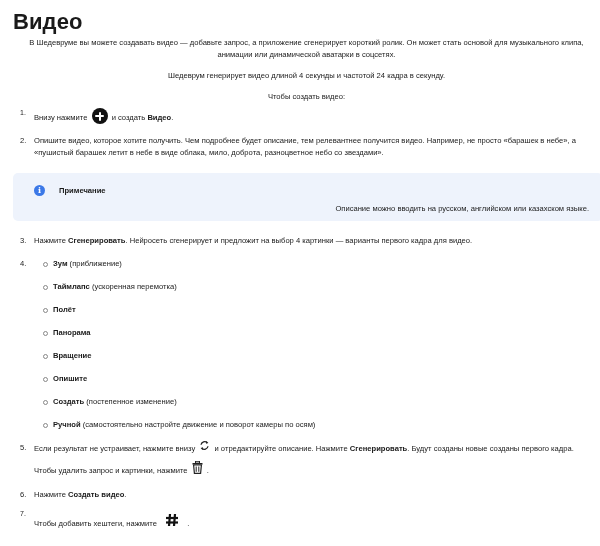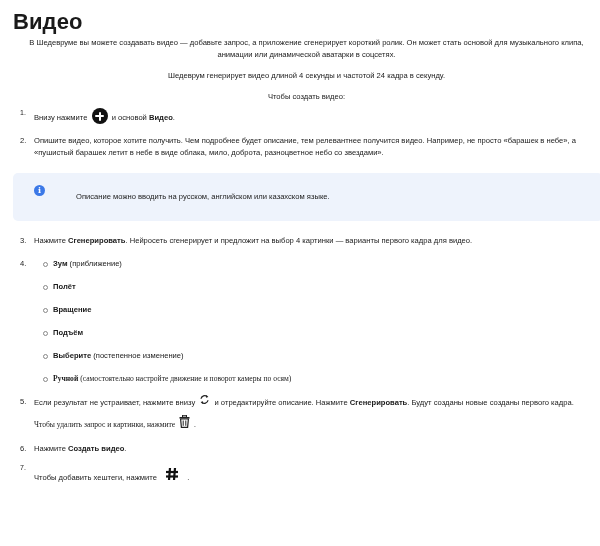--- a/index.html
+++ b/index.html
@@ -50,77 +50,80 @@
       position: relative;
       height: 48px;
     }
     .note .info-icon {
       position: absolute; left: 21px; top: 12px;
       width: 11px; height: 11px; border-radius: 50%; background: #3b78e7;
       color: #fff; font-weight: 700; font-size: 8px; line-height: 11px; text-align: center;
       font-family: "DejaVu Serif", serif;
     }
     .note .note-title { font-weight: 700; margin-left: 25px; line-height: 12px; }
-    .note .note-text { margin-left: 42px; margin-top: 6px; line-height: 12px; }
+    .note .note-text { margin-left: 25px; margin-top: 6px; line-height: 12px; text-align: right; }
 
     ul.effects { list-style: none; margin: 11px 0 0 0; padding: 0; }
     ul.effects > li { position: relative; padding-left: 10px; margin-left: 9px; margin-bottom: 11px; }
     ul.effects > li::before {
       content: ""; position: absolute; left: 0; top: 4px;
       width: 3px; height: 3px; border: 1px solid #888; border-radius: 50%;
     }
-    ul.effects > li:last-child { margin-bottom: 0; font-family: Liberation Serif, serif; }
+    ul.effects > li:last-child { margin-bottom: 0; }
 
-    .sub-para { margin-top: 9px; font-family: Liberation Serif, serif; }
+    .sub-para { margin-top: 9px; }
     .refresh-icon { margin: -2px 2px 0 2px; }
     .trash-icon { margin: -3px 2px 0 2px; }
     .hash-icon { margin: -3px 6px 0 6px; }
     .step7 { padding-top: 4px; }
   </style>
 </head>
 <body>
 
 <h1>Видео</h1>
 <p class="para">В Шедевруме вы можете создавать видео — добавьте запрос, а приложение сгенерирует короткий ролик. Он может стать основой для музыкального клипа, анимации или динамической аватарки в соцсетях.</p>
 <p class="para">Шедеврум генерирует видео длиной 4 секунды и частотой 24 кадра в секунду.</p>
 <p class="para intro">Чтобы создать видео:</p>
 
 <ol class="steps">
 
   <li>
     <span class="num sup">1.</span>
     <span>Внизу нажмите</span>
     <span class="inline-icon plus-icon"></span>
-    <span>и основой</span>
+    <span>и создать</span>
     <b>Видео</b><span>.</span>
   </li>
 
   <li style="margin-bottom:0;">
     <span class="num">2.</span>
     <span>Опишите видео, которое хотите получить. Чем подробнее будет описание, тем релевантнее получится видео. Например, не просто «барашек в небе», а «пушистый барашек летит в небе в виде облака, мило, доброта, разноцветное небо со звездами».</span>
     <div class="note">
       <span class="info-icon">i</span>
+      <div class="note-title">Примечание</div>
       <div class="note-text">Описание можно вводить на русском, английском или казахском языке.</div>
     </div>
   </li>
 
   <li>
     <span class="num">3.</span>
     <span>Нажмите</span>
     <b>Сгенерировать</b><span>. Нейросеть сгенерирует и предложит на выбор 4 картинки — варианты первого кадра для видео.</span>
   </li>
 
   <li>
     <span class="num">4.</span>
     <ul class="effects">
       <li><b>Зум</b><span> (приближение)</span></li>
+      <li><b>Таймлапс</b><span> (ускоренная перемотка)</span></li>
       <li><b>Полёт</b><span></span></li>
+      <li><b>Панорама</b><span></span></li>
       <li><b>Вращение</b><span></span></li>
-      <li><b>Подъём</b><span></span></li>
-      <li><b>Выберите</b><span> (постепенное изменение)</span></li>
+      <li><b>Опишите</b><span></span></li>
+      <li><b>Создать</b><span> (постепенное изменение)</span></li>
       <li><b>Ручной</b><span> (самостоятельно настройте движение и поворот камеры по осям)</span></li>
     </ul>
   </li>
 
   <li>
     <span class="num">5.</span>
     <span>Если результат не устраивает, нажмите внизу</span>
     <span class="inline-icon refresh-icon">
       <svg width="11" height="11" viewBox="0 0 12 12">
         <path d="M2.2 5.2 A4 4 0 0 1 9 3" fill="none" stroke="#222" stroke-width="1.4"></path>

